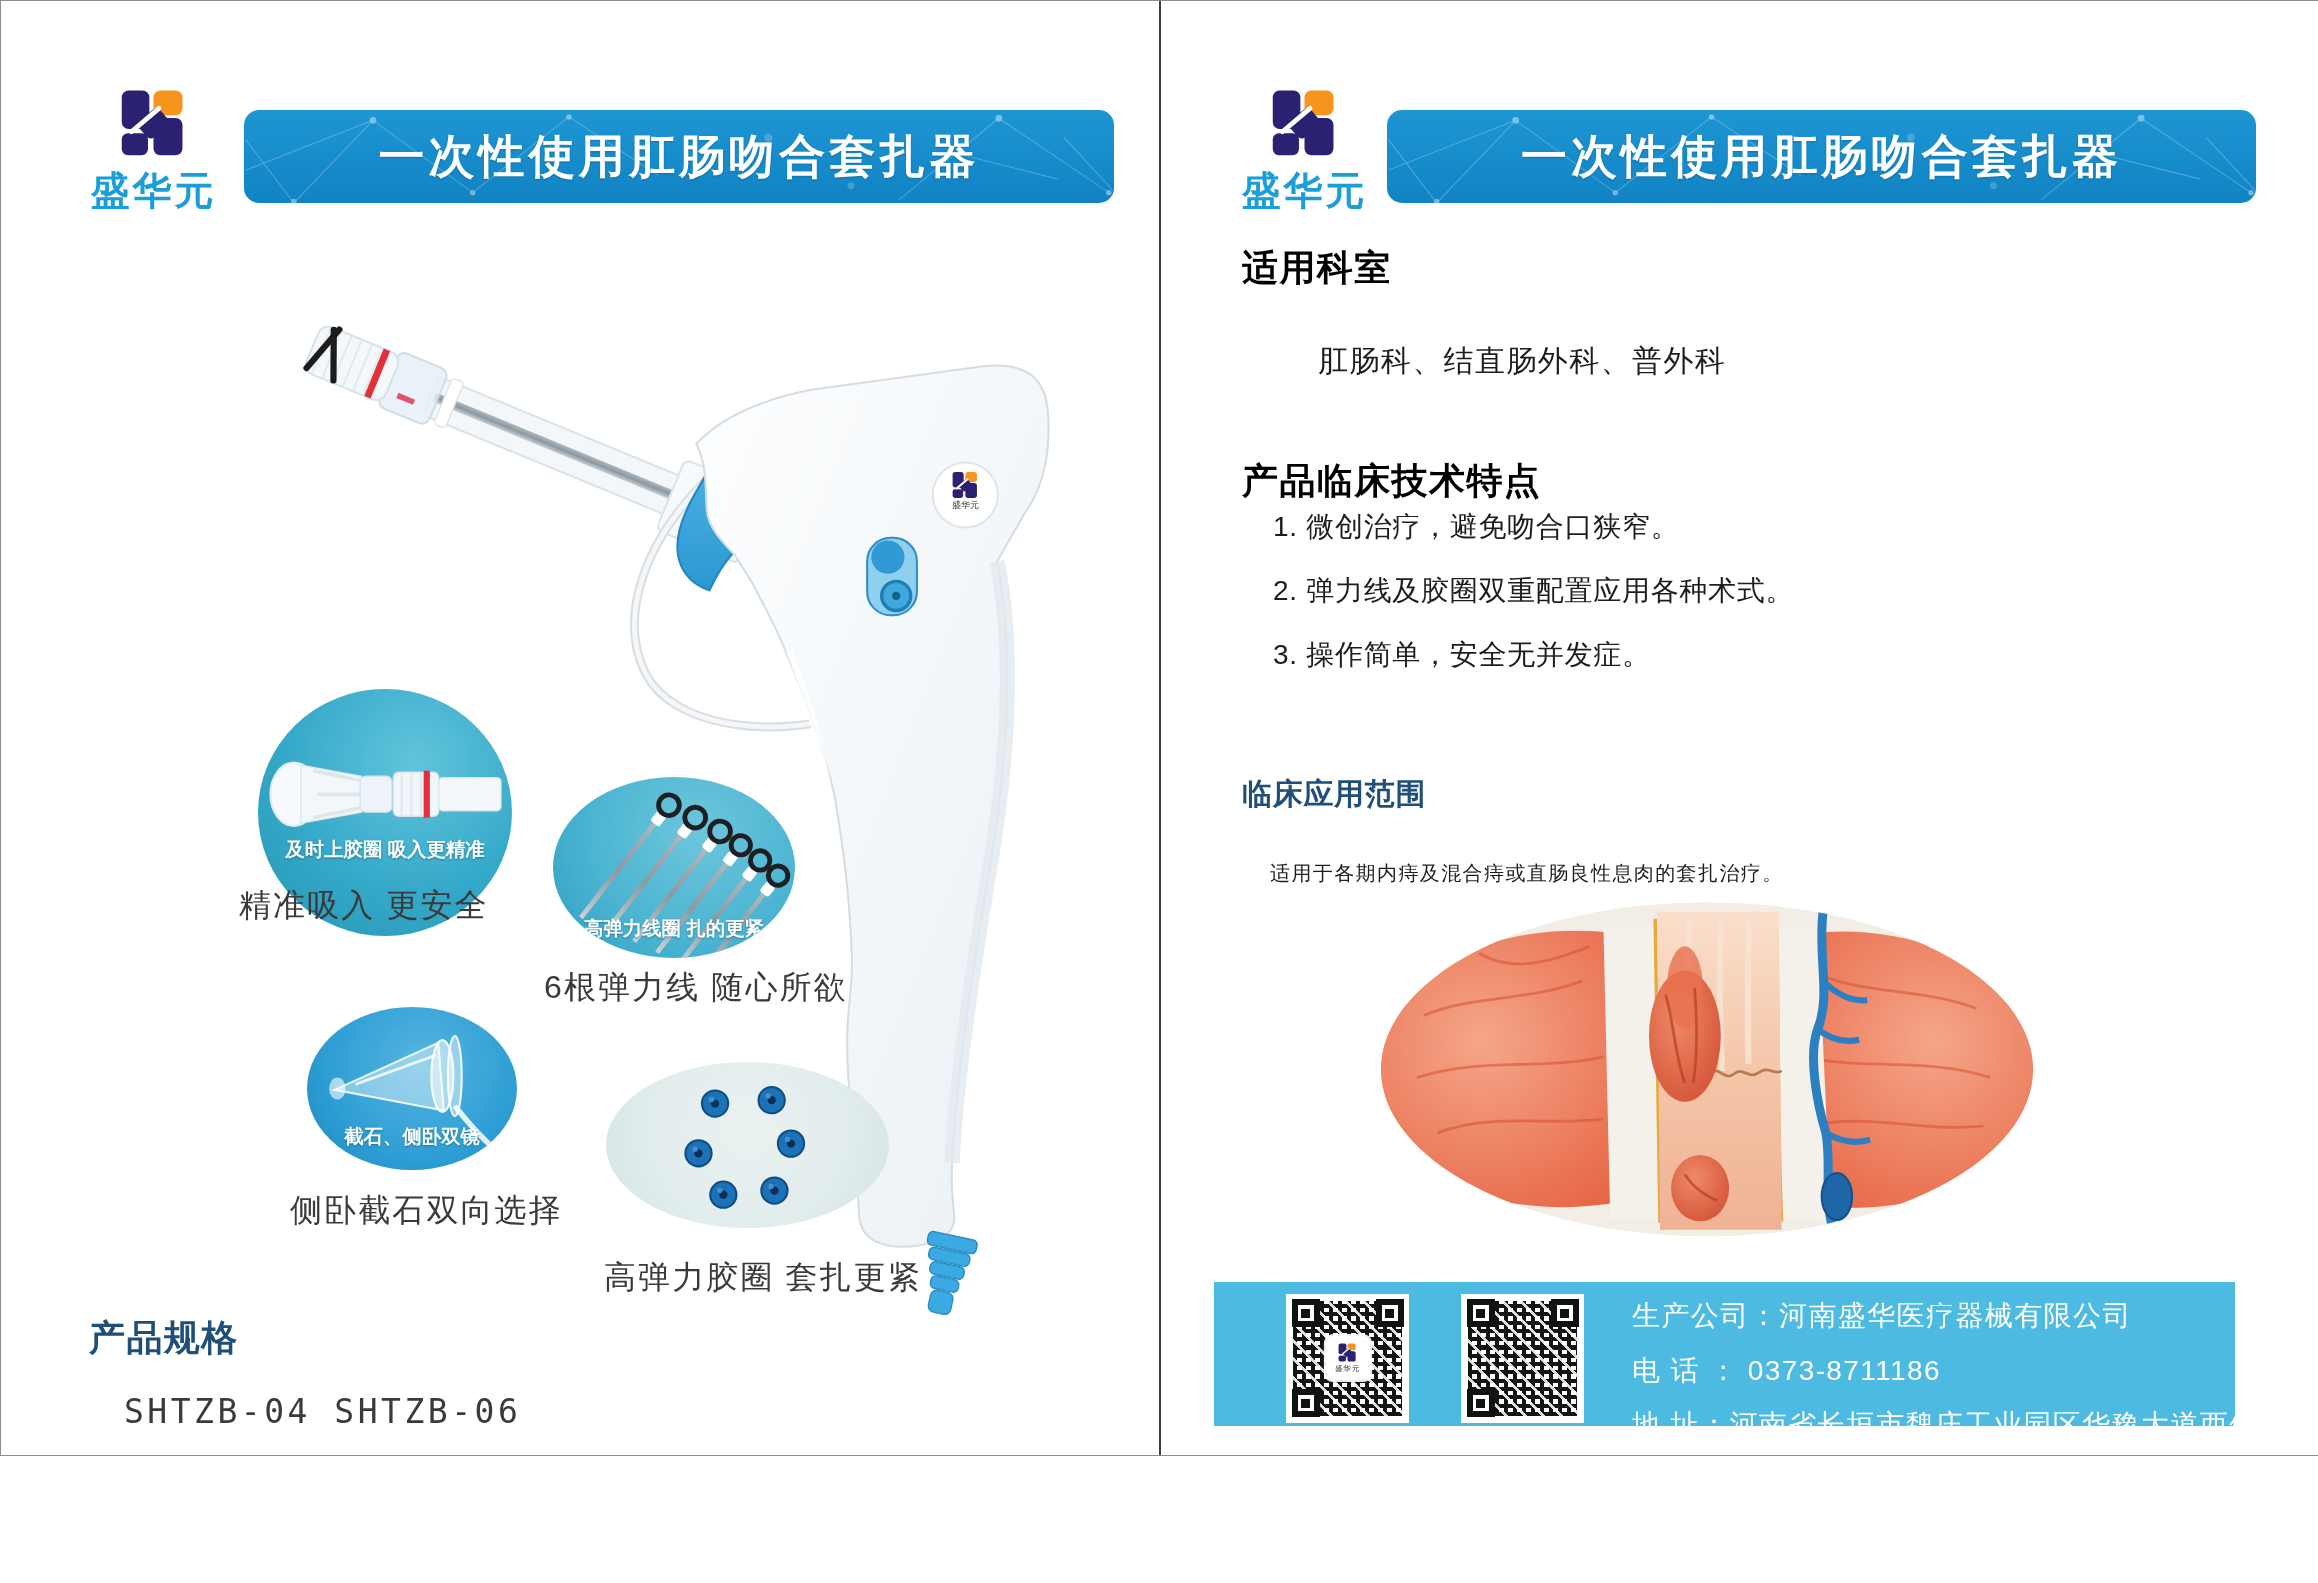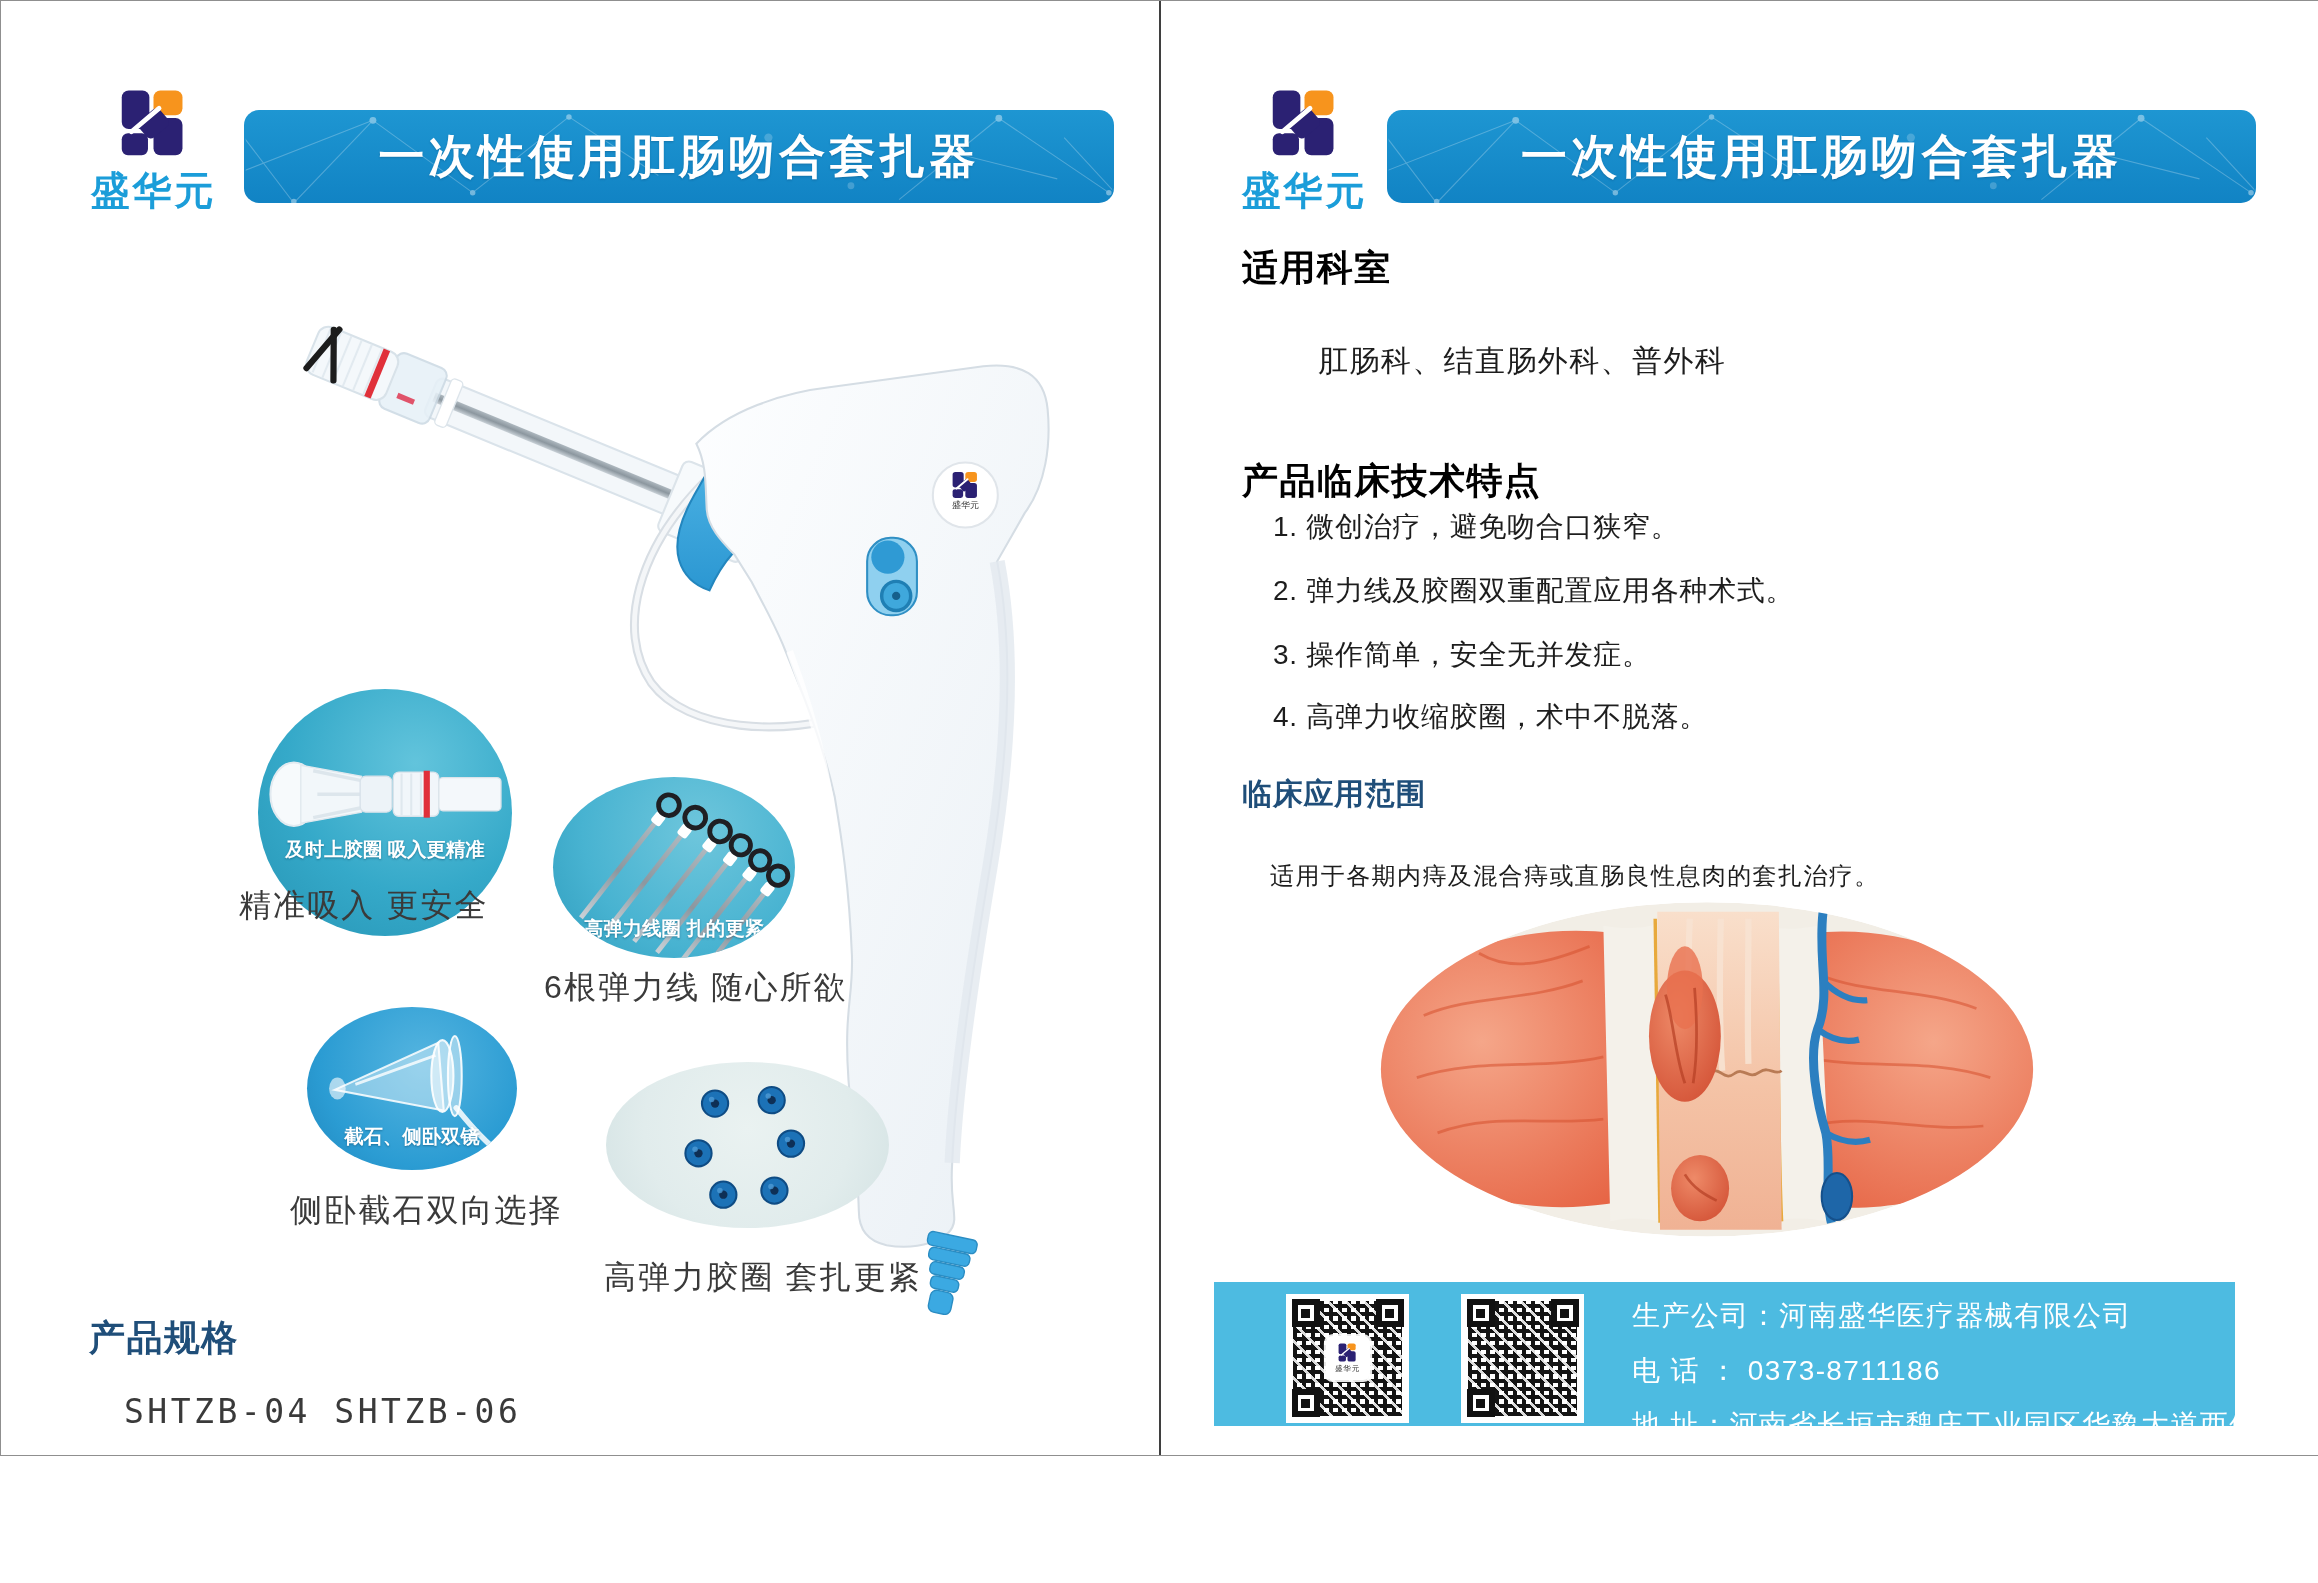--- a/index.html
+++ b/index.html
@@ -54,21 +54,21 @@
   
   .sec-heading{position:absolute;font-size:36px;font-weight:bold;color:#000000;letter-spacing:1.4px;white-space:nowrap;}
   .sec-heading-small{position:absolute;font-size:30px;font-weight:bold;color:#1F4E79;letter-spacing:0.7px;white-space:nowrap;}
   .sec-body{position:absolute;font-size:30px;color:#1d1d1d;letter-spacing:1.4px;white-space:nowrap;}
   .h-depts{left:1241px;top:243px;}
   .b-depts{left:1269px;top:340px;margin-left:48px;}
   .h-feat{left:1241px;top:418px;margin-top:38px;}
   .feat-item{position:absolute;left:1272px;font-size:28px;color:#1d1d1d;letter-spacing:0.7px;white-space:nowrap;}
   .fi-0{top:507px;} .fi-1{top:571px;} .fi-2{top:635px;} .fi-3{top:697px;}
   .h-range{left:1241px;top:773px;}
-  .b-range{left:1269px;top:859px;font-size:24px;}
+  .b-range{left:1269px;top:859px;font-size:20px;}
   .anatomy-wrap{position:absolute;left:1374px;top:897px;width:664px;height:342px;}
 
   
   .footer-box{position:absolute;left:1213px;top:1281px;width:1021px;height:144px;background:#4DBBE1;}
   .qr-card{position:absolute;top:11.8px;width:123px;height:129px;background:#fff;}
   .qr-card-1{left:72px;}
   .qr-card-2{left:247px;}
   .qr-pattern{position:absolute;inset:7px;
     background-image:
       repeating-linear-gradient(45deg, rgba(255,255,255,.85) 0 2.8px, transparent 2.8px 13px),
@@ -356,21 +356,20 @@
     <span class="banner-text">一次性使用肛肠吻合套扎器</span>
   </div>
 
   <div class="sec-heading h-depts">适用科室</div>
   <div class="sec-body b-depts">肛肠科、结直肠外科、普外科</div>
 
   <div class="sec-heading h-feat">产品临床技术特点</div>
   <div class="feat-item fi-0">1. 微创治疗，避免吻合口狭窄。</div>
   <div class="feat-item fi-1">2. 弹力线及胶圈双重配置应用各种术式。</div>
   <div class="feat-item fi-2">3. 操作简单，安全无并发症。</div>
-  <div class="feat-item fi-3">4. 高弹力收缩胶圈，术中不脱落。</div>
 
   <div class="sec-heading-small h-range">临床应用范围</div>
   <div class="sec-body b-range">适用于各期内痔及混合痔或直肠良性息肉的套扎治疗。</div>
 
   <div class="anatomy-wrap">
     <svg viewBox="0 0 960 495" width="664" height="342">
       <defs>
         <clipPath id="ovalClip">
             <ellipse cx="480" cy="248" rx="472" ry="242"></ellipse>
           </clipPath>

